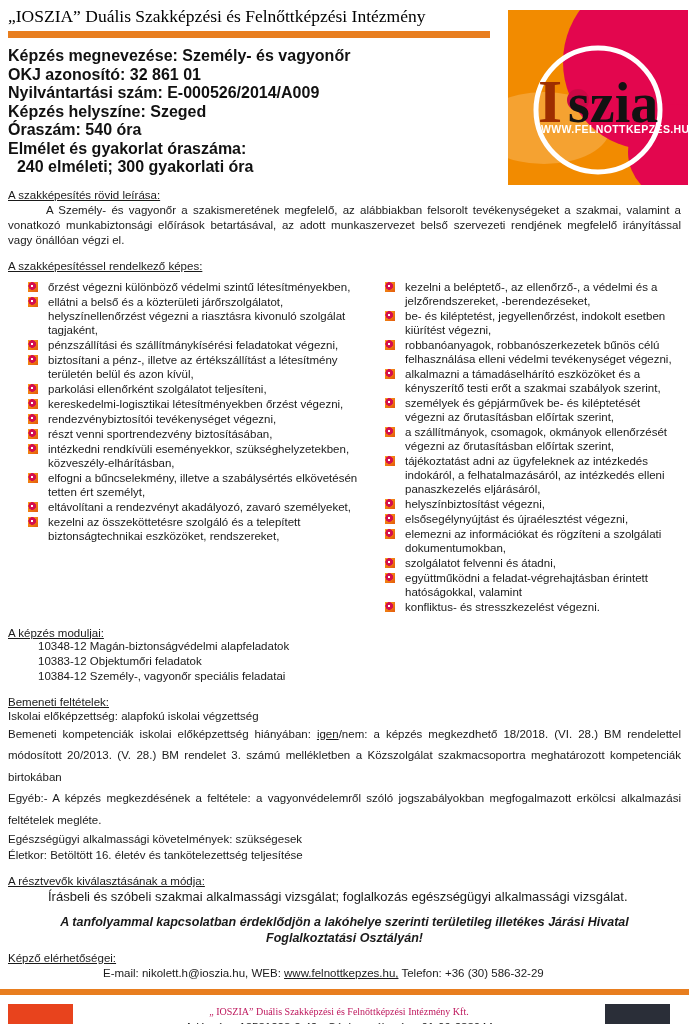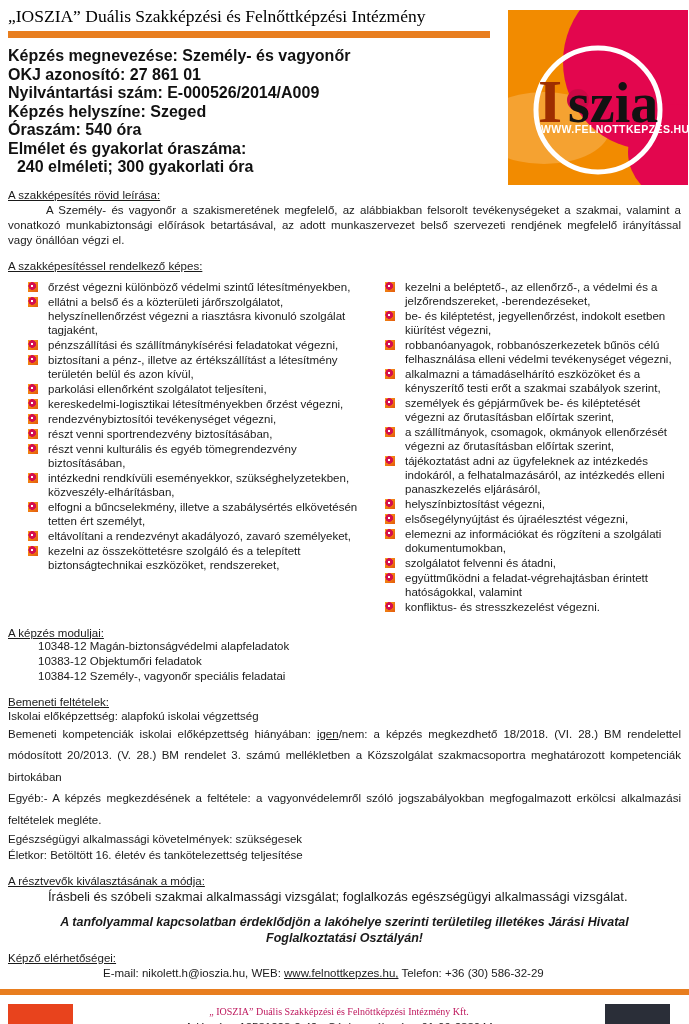--- a/index.html
+++ b/index.html
@@ -66,21 +66,21 @@
 
 <div class="page">
 
   <h1 class="title">„IOSZIA” Duális Szakképzési és Felnőttképzési Intézmény</h1>
   <div class="accent-rule"></div>
 
   <div class="course-info">
 
       <div class="info-line">Képzés megnevezése: Személy- és vagyonőr</div>
 
-      <div class="info-line">OKJ azonosító: 27 861 01</div>
+      <div class="info-line">OKJ azonosító: 32 861 01</div>
 
       <div class="info-line">Nyilvántartási szám: E-000526/2014/A009</div>
 
       <div class="info-line">Képzés helyszíne: Szeged</div>
 
       <div class="info-line">Óraszám: 540 óra</div>
 
       <div class="info-line">Elmélet és gyakorlat óraszáma:</div>
 
       <div class="info-line">  240 elméleti; 300 gyakorlati óra</div>
@@ -138,24 +138,20 @@
         <li>
           <span class="bullet"></span>
           <span>rendezvénybiztosítói tevékenységet végezni,</span>
         </li>
 
         <li>
           <span class="bullet"></span>
           <span>részt venni sportrendezvény biztosításában,</span>
         </li>
 
-        <li>
-          <span class="bullet"></span>
-          <span>részt venni kulturális és egyéb tömegrendezvény biztosításában,</span>
-        </li>
 
         <li>
           <span class="bullet"></span>
           <span>intézkedni rendkívüli eseményekkor, szükséghelyzetekben, közveszély-elhárításban,</span>
         </li>
 
         <li>
           <span class="bullet"></span>
           <span>elfogni a bűncselekmény, illetve a szabálysértés elkövetésén tetten ért személyt,</span>
         </li>

